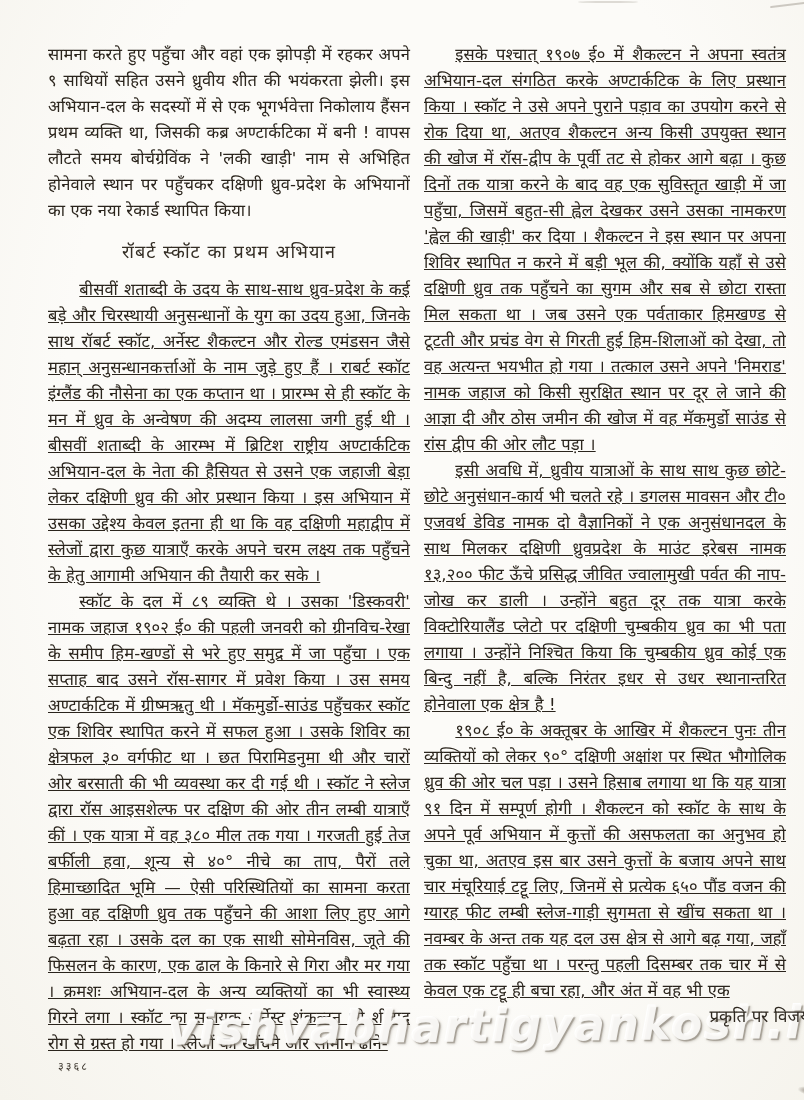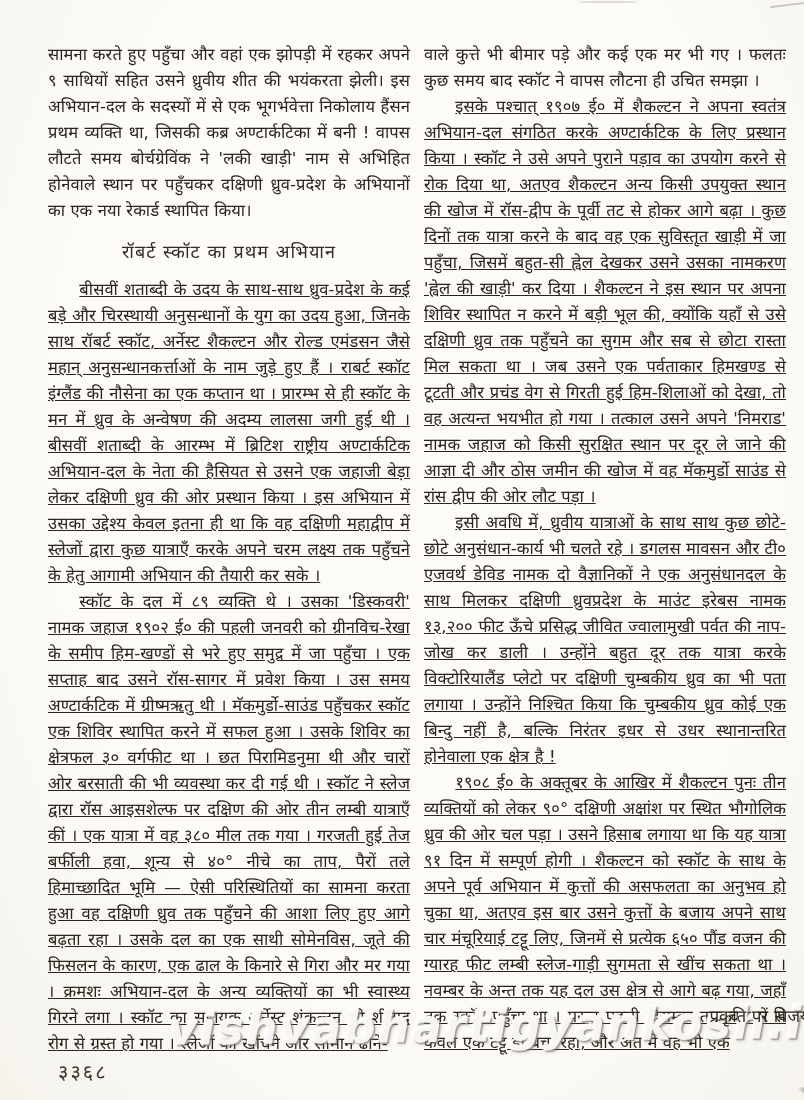--- a/index.html
+++ b/index.html
@@ -46,21 +46,21 @@
     font-weight: normal;
     text-align: center;
     margin: 15px 0 12px 0;
     letter-spacing: 1px;
     color: #332d24;
   }
   .footer-pagenum {
     position: absolute;
     left: 58px;
     top: 1058px;
-    font-size: 20px;
+    font-size: 11px;
     letter-spacing: 2px;
     color: #3a342b;
   }
   .footer-title {
     position: absolute;
     right: 20px;
     top: 1004px;
     font-size: 17px;
     color: #2e2820;
   }
@@ -119,21 +119,20 @@
   <div class="text-layout">
 
     <div class="col">
       <p>सामना करते हुए पहुँचा और वहां एक झोपड़ी में रहकर अपने ९ साथियों सहित उसने ध्रुवीय शीत की भयंकरता झेली। इस अभियान-दल के सदस्यों में से एक भूगर्भवेत्ता निकोलाय हैंसन प्रथम व्यक्ति था, जिसकी कब्र अण्टार्कटिका में बनी ! वापस लौटते समय बोर्चग्रेविंक ने 'लकी खाड़ी' नाम से अभिहित होनेवाले स्थान पर पहुँचकर दक्षिणी ध्रुव-प्रदेश के अभियानों का एक नया रेकार्ड स्थापित किया।</p>
       <h2>रॉबर्ट स्कॉट का प्रथम अभियान</h2>
       <p class="indent">बीसवीं शताब्दी के उदय के साथ-साथ ध्रुव-प्रदेश के कई बड़े और चिरस्थायी अनुसन्धानों के युग का उदय हुआ, जिनके साथ रॉबर्ट स्कॉट, अर्नेस्ट शैकल्टन और रोल्ड एमंडसन जैसे महान् अनुसन्धानकर्त्ताओं के नाम जुड़े हुए हैं । राबर्ट स्कॉट इंग्लैंड की नौसेना का एक कप्तान था । प्रारम्भ से ही स्कॉट के मन में ध्रुव के अन्वेषण की अदम्य लालसा जगी हुई थी । बीसवीं शताब्दी के आरम्भ में ब्रिटिश राष्ट्रीय अण्टार्कटिक अभियान-दल के नेता की हैसियत से उसने एक जहाजी बेड़ा लेकर दक्षिणी ध्रुव की ओर प्रस्थान किया । इस अभियान में उसका उद्देश्य केवल इतना ही था कि वह दक्षिणी महाद्वीप में स्लेजों द्वारा कुछ यात्राएँ करके अपने चरम लक्ष्य तक पहुँचने के हेतु आगामी अभियान की तैयारी कर सके ।</p>
       <p class="indent">स्कॉट के दल में ८९ व्यक्ति थे । उसका 'डिस्कवरी' नामक जहाज १९०२ ई० की पहली जनवरी को ग्रीनविच-रेखा के समीप हिम-खण्डों से भरे हुए समुद्र में जा पहुँचा । एक सप्ताह बाद उसने रॉस-सागर में प्रवेश किया । उस समय अण्टार्कटिक में ग्रीष्मऋतु थी । मॅकमुर्डो-साउंड पहुँचकर स्कॉट एक शिविर स्थापित करने में सफल हुआ । उसके शिविर का क्षेत्रफल ३० वर्गफीट था । छत पिरामिडनुमा थी और चारों ओर बरसाती की भी व्यवस्था कर दी गई थी । स्कॉट ने स्लेज द्वारा रॉस आइसशेल्फ पर दक्षिण की ओर तीन लम्बी यात्राएँ कीं । एक यात्रा में वह ३८० मील तक गया । गरजती हुई तेज बर्फीली हवा, शून्य से ४०° नीचे का ताप, पैरों तले हिमाच्छादित भूमि — ऐसी परिस्थितियों का सामना करता हुआ वह दक्षिणी ध्रुव तक पहुँचने की आशा लिए हुए आगे बढ़ता रहा । उसके दल का एक साथी सोमेनविस, जूते की फिसलन के कारण, एक ढाल के किनारे से गिरा और मर गया । क्रमशः अभियान-दल के अन्य व्यक्तियों का भी स्वास्थ्य गिरने लगा । स्कॉट का सहायक अर्नेस्ट शंकल्टन भी शीताद रोग से ग्रस्त हो गया । स्लेजों को खींचने और सामान ढोने-</p>
     </div>
 
     <div class="col">
-      <p>वाले कुत्ते भी बीमार पड़े और कई एक मर भी गए । फलतः कुछ समय बाद स्कॉट ने वापस लौटना ही उचित समझा ।</p>
       <p class="indent">इसके पश्चात् १९०७ ई० में शैकल्टन ने अपना स्वतंत्र अभियान-दल संगठित करके अण्टार्कटिक के लिए प्रस्थान किया । स्कॉट ने उसे अपने पुराने पड़ाव का उपयोग करने से रोक दिया था, अतएव शैकल्टन अन्य किसी उपयुक्त स्थान की खोज में रॉस-द्वीप के पूर्वी तट से होकर आगे बढ़ा । कुछ दिनों तक यात्रा करने के बाद वह एक सुविस्तृत खाड़ी में जा पहुँचा, जिसमें बहुत-सी ह्वेल देखकर उसने उसका नामकरण 'ह्वेल की खाड़ी' कर दिया । शैकल्टन ने इस स्थान पर अपना शिविर स्थापित न करने में बड़ी भूल की, क्योंकि यहाँ से उसे दक्षिणी ध्रुव तक पहुँचने का सुगम और सब से छोटा रास्ता मिल सकता था । जब उसने एक पर्वताकार हिमखण्ड से टूटती और प्रचंड वेग से गिरती हुई हिम-शिलाओं को देखा, तो वह अत्यन्त भयभीत हो गया । तत्काल उसने अपने 'निमराड' नामक जहाज को किसी सुरक्षित स्थान पर दूर ले जाने की आज्ञा दी और ठोस जमीन की खोज में वह मॅकमुर्डो साउंड से रांस द्वीप की ओर लौट पड़ा ।</p>
       <p class="indent">इसी अवधि में, ध्रुवीय यात्राओं के साथ साथ कुछ छोटे-छोटे अनुसंधान-कार्य भी चलते रहे । डगलस मावसन और टी० एजवर्थ डेविड नामक दो वैज्ञानिकों ने एक अनुसंधानदल के साथ मिलकर दक्षिणी ध्रुवप्रदेश के माउंट इरेबस नामक १३,२०० फीट ऊँचे प्रसिद्ध जीवित ज्वालामुखी पर्वत की नाप-जोख कर डाली । उन्होंने बहुत दूर तक यात्रा करके विक्टोरियालैंड प्लेटो पर दक्षिणी चुम्बकीय ध्रुव का भी पता लगाया । उन्होंने निश्चित किया कि चुम्बकीय ध्रुव कोई एक बिन्दु नहीं है, बल्कि निरंतर इधर से उधर स्थानान्तरित होनेवाला एक क्षेत्र है !</p>
       <p class="indent">१९०८ ई० के अक्तूबर के आखिर में शैकल्टन पुनः तीन व्यक्तियों को लेकर ९०° दक्षिणी अक्षांश पर स्थित भौगोलिक ध्रुव की ओर चल पड़ा । उसने हिसाब लगाया था कि यह यात्रा ९१ दिन में सम्पूर्ण होगी । शैकल्टन को स्कॉट के साथ के अपने पूर्व अभियान में कुत्तों की असफलता का अनुभव हो चुका था, अतएव इस बार उसने कुत्तों के बजाय अपने साथ चार मंचूरियाई टट्टू लिए, जिनमें से प्रत्येक ६५० पौंड वजन की ग्यारह फीट लम्बी स्लेज-गाड़ी सुगमता से खींच सकता था । नवम्बर के अन्त तक यह दल उस क्षेत्र से आगे बढ़ गया, जहाँ तक स्कॉट पहुँचा था । परन्तु पहली दिसम्बर तक चार में से केवल एक टट्टू ही बचा रहा, और अंत में वह भी एक</p>
     </div>
 
   </div>
 
   <div class="watermark">vishvabhartigyankosh.in</div>
 
   <div class="footer-pagenum">३३६८</div>

